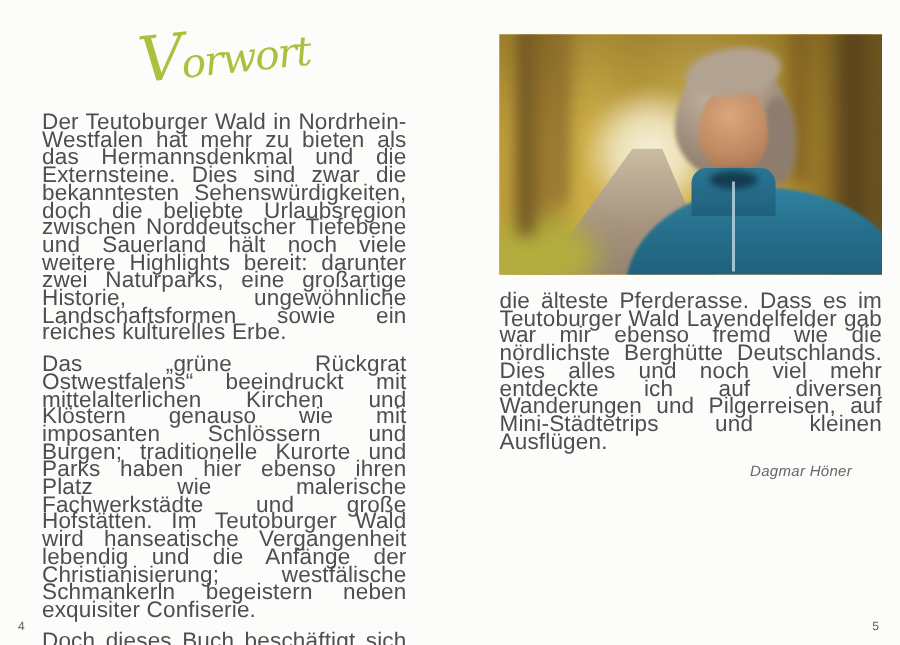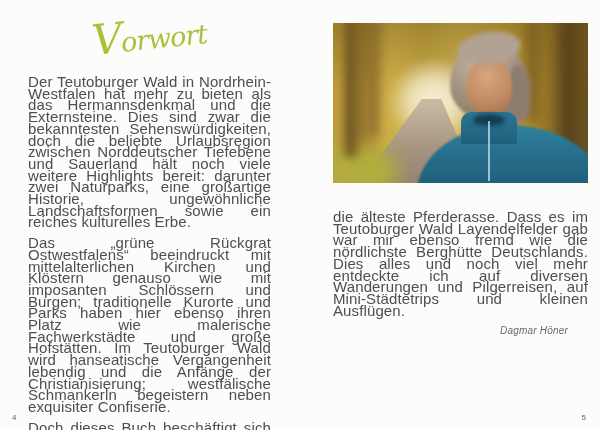--- a/index.html
+++ b/index.html
@@ -120,21 +120,21 @@
     filter:blur(1px);
   }
   .wm-collar{
     left:128px;top:89px;width:56px;height:32px;
     border-radius:10px 10px 0 0;
     background:linear-gradient(180deg,#2a7694,#1f607c);
   }
   .wm-collar-shadow{left:140px;top:91px;width:32px;height:12px;border-radius:50%;background:#143d50;filter:blur(2px);}
   .wm-zip{left:155px;top:98px;width:2px;height:60px;background:#bfd9e0;opacity:.8;}
 
-  .body-text.right{margin-top:28px;}
+  .body-text.right{margin-top:12px;}
   .signature{
     margin-top:2px;
     padding-right:20px;
     text-align:right;
     font-style:italic;
     font-size:10px;
     color:#666;
     letter-spacing:.2px;
   }
 </style>

